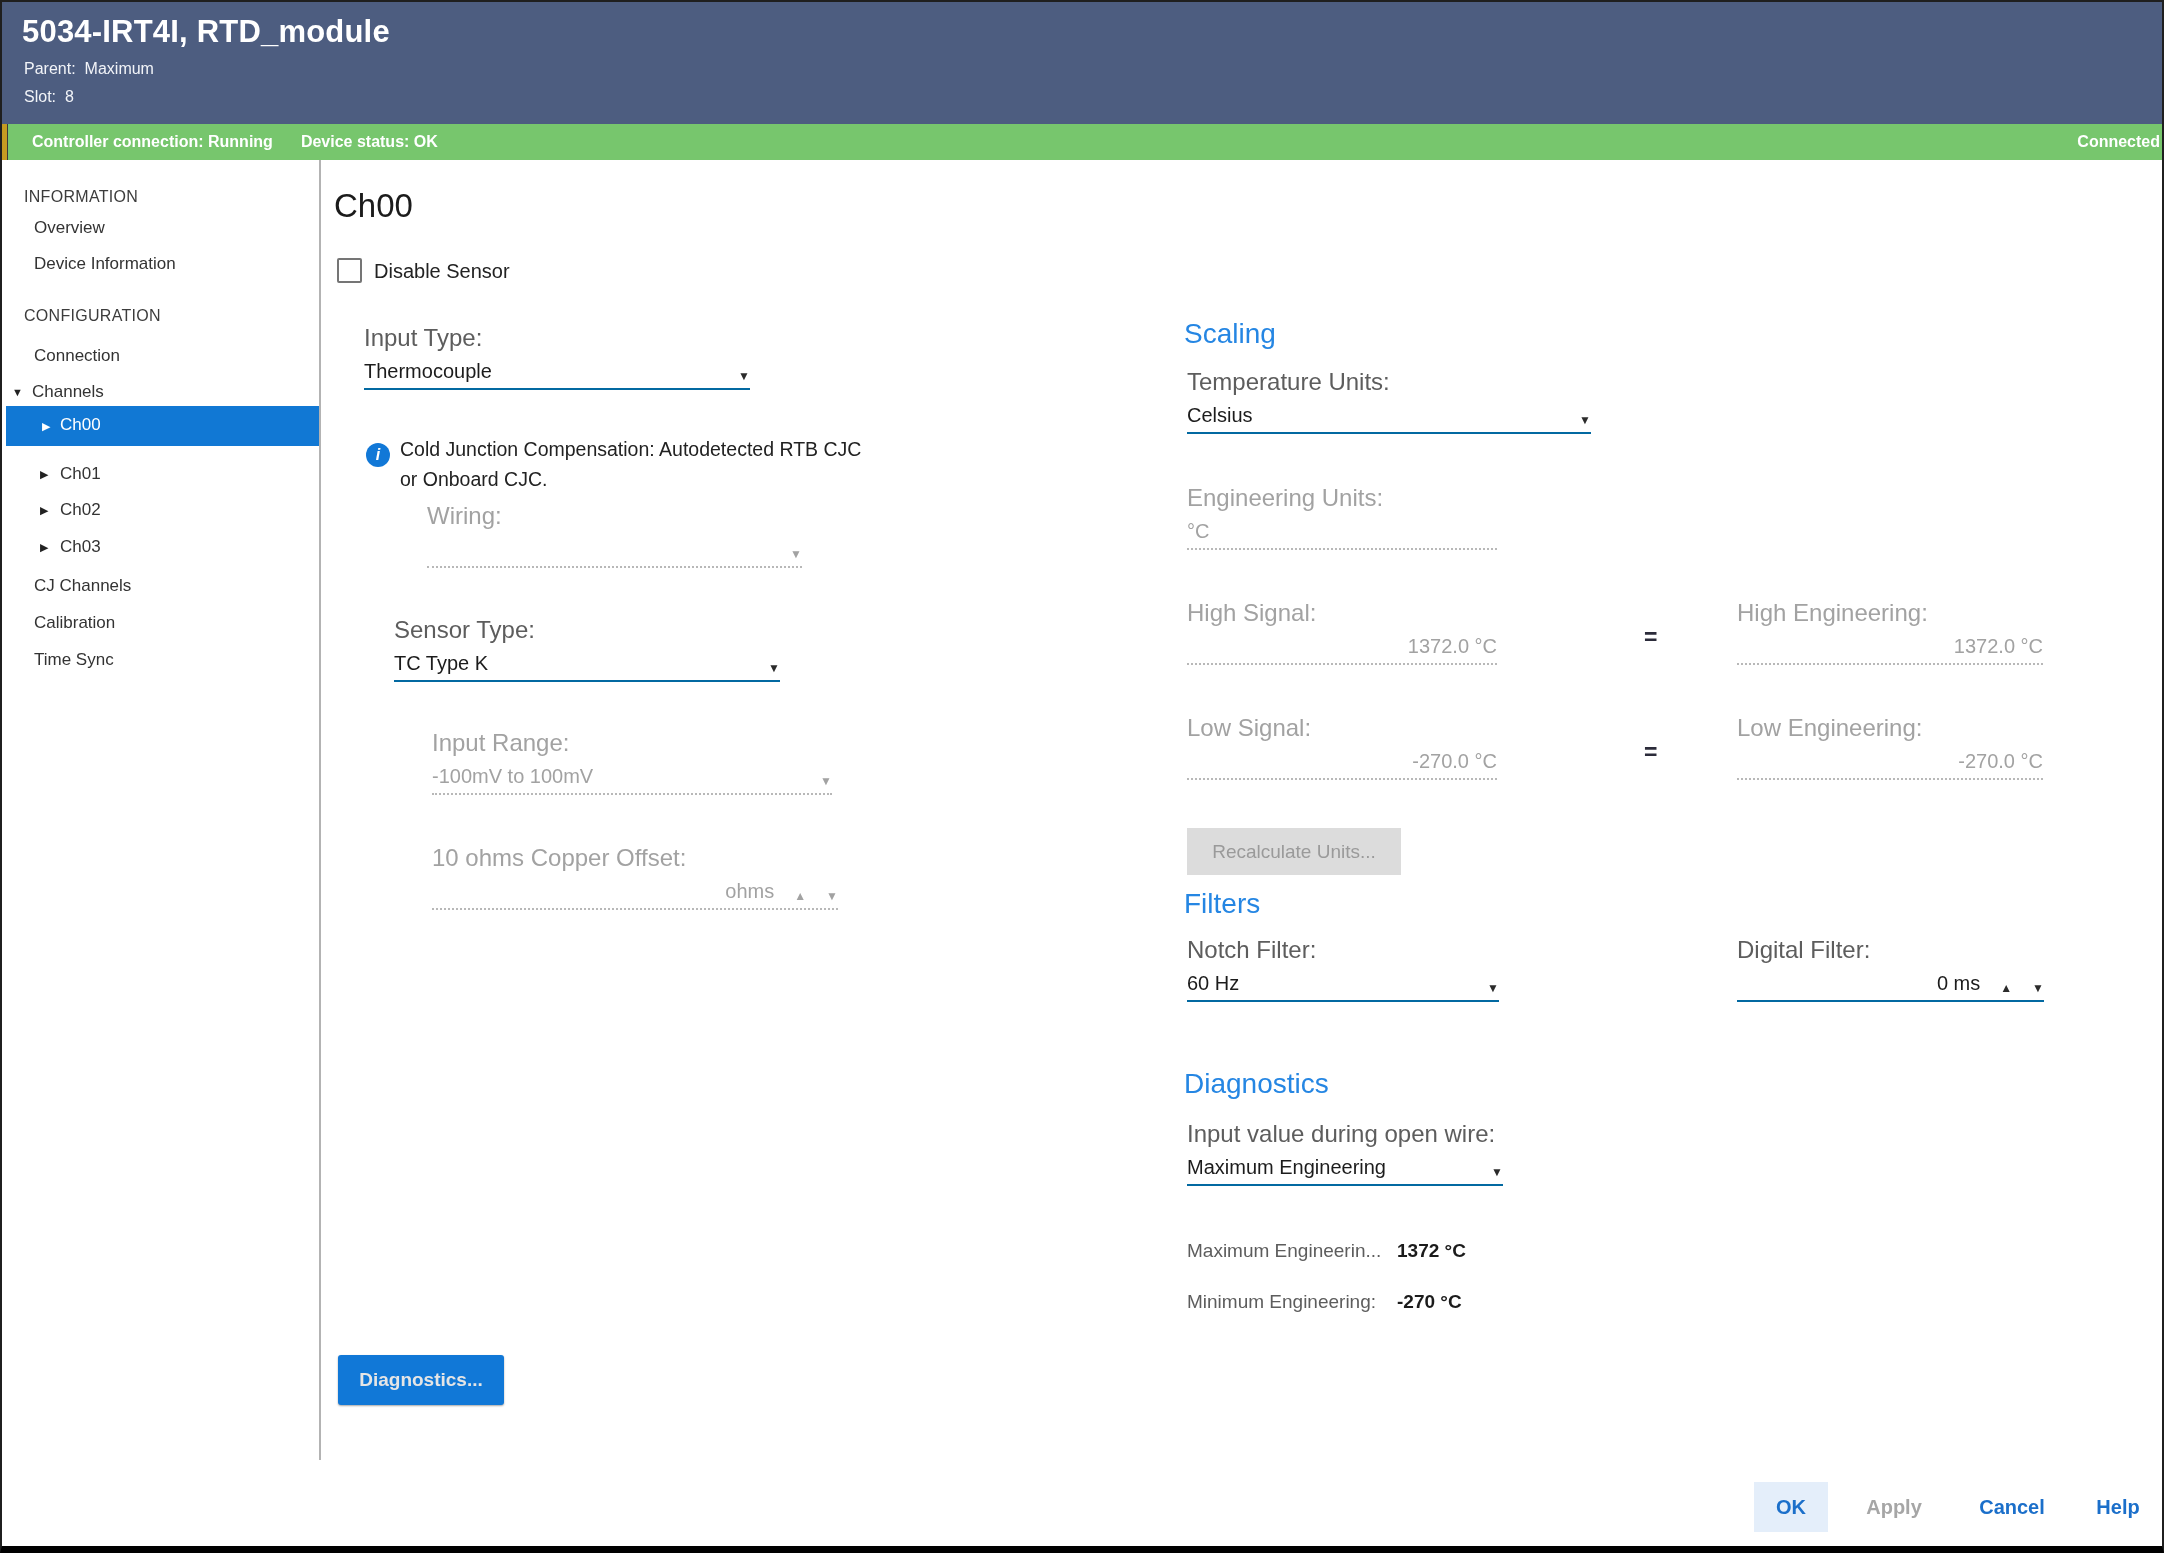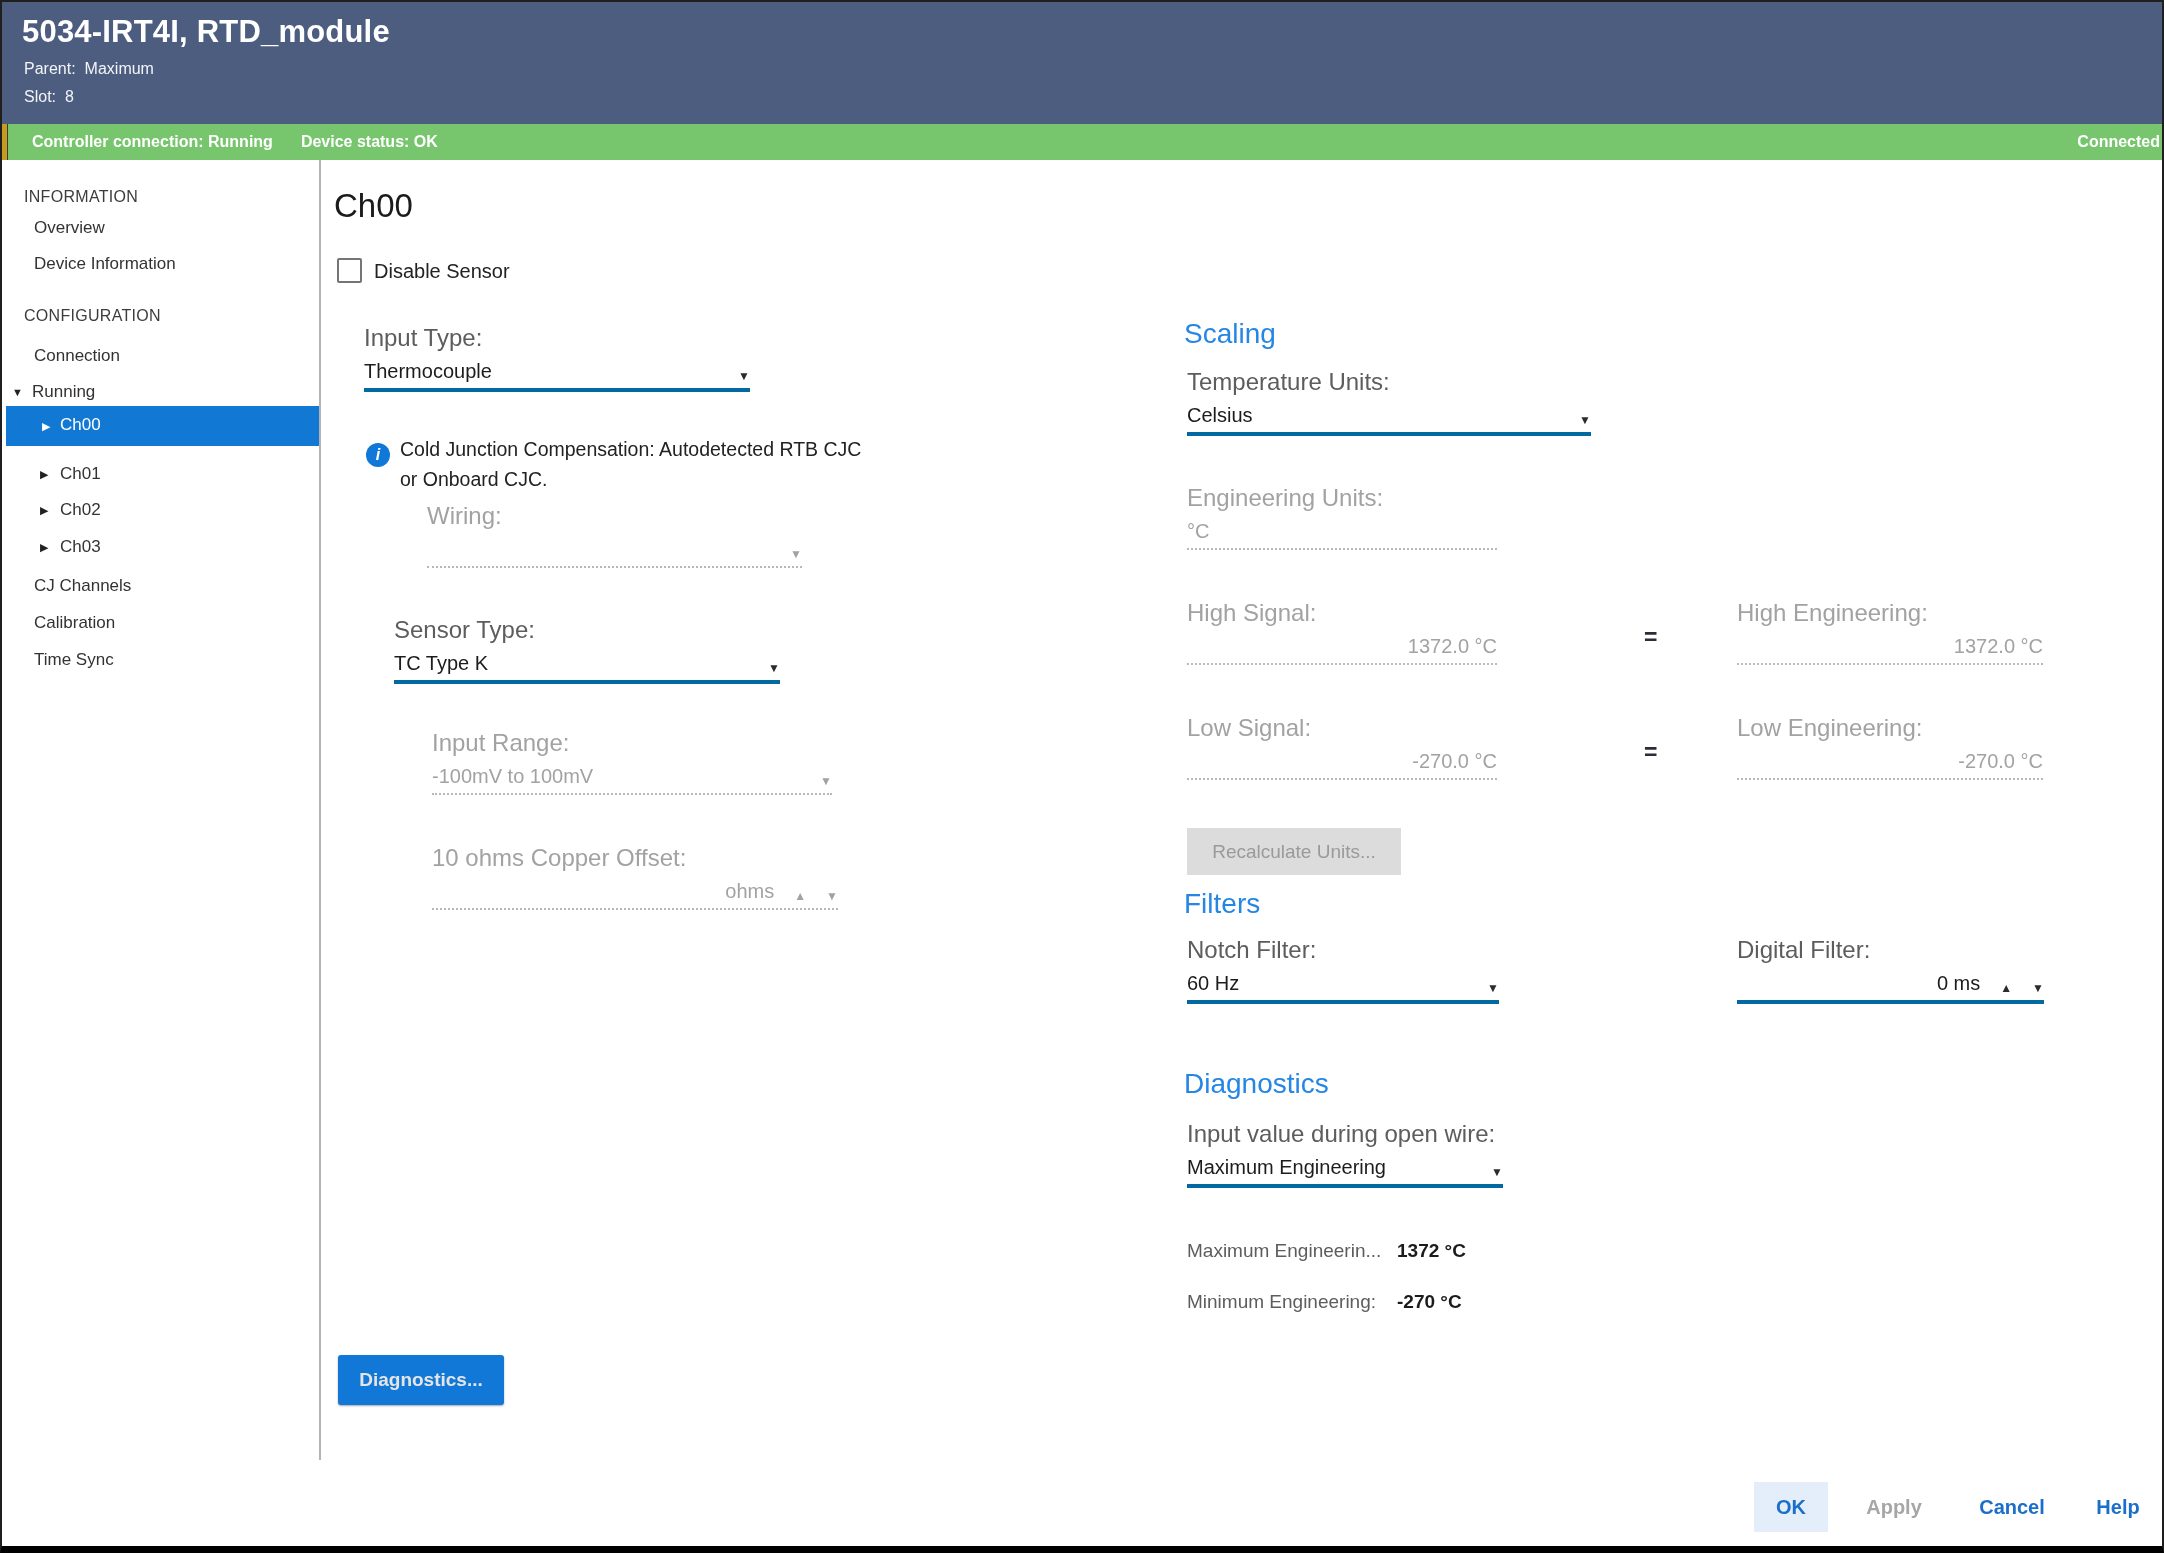--- a/index.html
+++ b/index.html
@@ -30,21 +30,21 @@
   .sel-row{position:absolute;left:4px;width:313px;height:40px;background:#1178d4;color:#fff;}
   .sel-row .tree-arrow{color:#fff;left:36px;top:14px;}
   .sel-row .nav-label{position:absolute;left:54px;top:9px;font-size:17px;}
   
   .page-title{position:absolute;font-size:33px;color:#1b1b1b;}
   .checkbox{position:absolute;width:25px;height:25px;border:2px solid #757575;border-radius:2px;background:#fff;}
   .checkbox-label{position:absolute;font-size:20px;color:#222;}
   .field{position:absolute;}
   .field .lbl{font-size:24px;color:#5d5d5d;margin-bottom:8px;white-space:nowrap;}
   .field .row{display:flex;align-items:flex-end;justify-content:space-between;
-    border-bottom:4px solid #0369a1;padding-bottom:5px;min-height:30px;}
+    border-bottom:2px solid #0369a1;padding-bottom:5px;min-height:30px;}
   .field .val{font-size:20px;color:#1c1c1c;white-space:nowrap;}
   .field .arrow{font-size:12px;color:#2b2b2b;padding-left:8px;}
   .field.disabled .lbl,.field.disabled .val,.field.disabled .arrow{color:#a2a2a2;}
   .field.disabled .row{border-bottom:2px dotted #b8b8b8;}
   .row.rval{justify-content:flex-end;}
   .row.spin{justify-content:flex-end;gap:12px;}
   .info-icon{position:absolute;width:24px;height:24px;border-radius:50%;background:#1178d7;color:#fff;
     font-size:16px;font-weight:700;display:flex;align-items:center;justify-content:center;font-style:italic;}
   .info-text{position:absolute;font-size:19.5px;color:#222;line-height:1.55;}
   .section-h{position:absolute;font-size:28px;color:#2586e3;}
@@ -89,21 +89,21 @@
   <div class="sidebar">
     <div class="nav-header" style="top:28px;">INFORMATION</div>
     <div class="nav-item" style="left:32px;top:58px;">Overview</div>
     <div class="nav-item" style="left:32px;top:94px;">Device Information</div>
 
     <div class="nav-header" style="top:147px;">CONFIGURATION</div>
     <div class="nav-item" style="left:32px;top:186px;">Connection</div>
 
     <div class="nav-item" style="left:30px;top:222px;">
       <span class="tree-arrow" style="left:-20px;top:4px;">▼</span>
-      <span>Running</span>
+      <span>Channels</span>
     </div>
 
     <div class="sel-row" style="top:246px;">
       <span class="tree-arrow">▶</span>
       <span class="nav-label">Ch00</span>
     </div>
 
     <div class="nav-item" style="left:58px;top:304px;">
       <span class="tree-arrow" style="left:-20px;top:4px;">▶</span>
       <span>Ch01</span>

